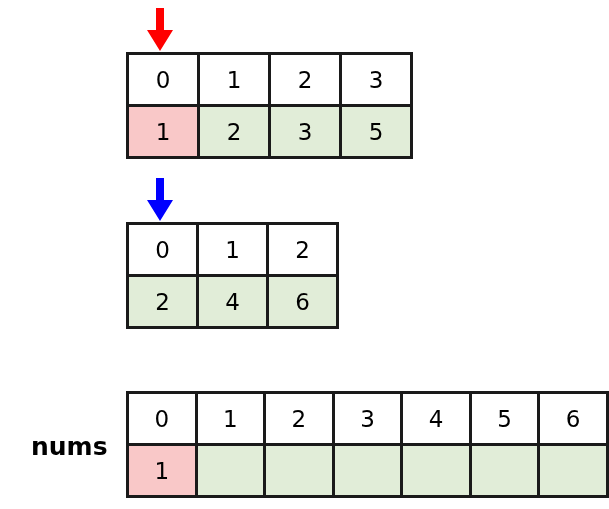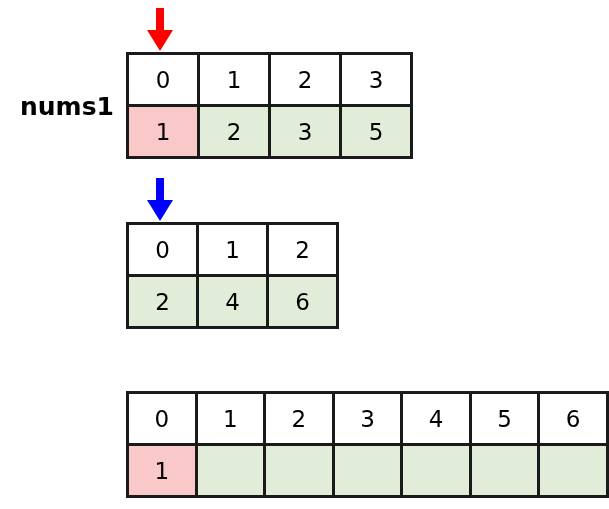--- a/index.html
+++ b/index.html
@@ -69,21 +69,20 @@
     display: block;
     width: 30px;
     height: 44px;
   }
 </style>
 </head>
 <body>
 
 <div class="canvas">
 
-  <div class="row-label" style="left:20px; top:92px;">nums1</div>
 
   <div class="arrow" style="left:145px; top:8px;">
     <svg viewBox="0 0 30 44" xmlns="http://www.w3.org/2000/svg">
       <polygon points="11,0 19,0 19,22 28,22 15,43 2,22 11,22" fill="#FF0000"></polygon>
     </svg>
   </div>
 
   <table class="array-table" style="left:126px; top:52px;">
     <tbody>
         <tr>
@@ -116,20 +115,21 @@
       <td class="cell-index" style="width:67px;">2</td>
     </tr>
     <tr>
       <td class="cell-green">2</td>
       <td class="cell-green">4</td>
       <td class="cell-green">6</td>
     </tr>
   </tbody>
     </table>
 
+  <div class="row-label" style="left:31px; top:432px;">nums</div>
 
   <table class="array-table" style="left:126px; top:391px;">
     <tbody>
         <tr>
       <td class="cell-index" style="width:68px;">0</td>
       <td class="cell-index" style="width:68px;">1</td>
       <td class="cell-index" style="width:68px;">2</td>
       <td class="cell-index" style="width:68px;">3</td>
       <td class="cell-index" style="width:68px;">4</td>
       <td class="cell-index" style="width:68px;">5</td>

